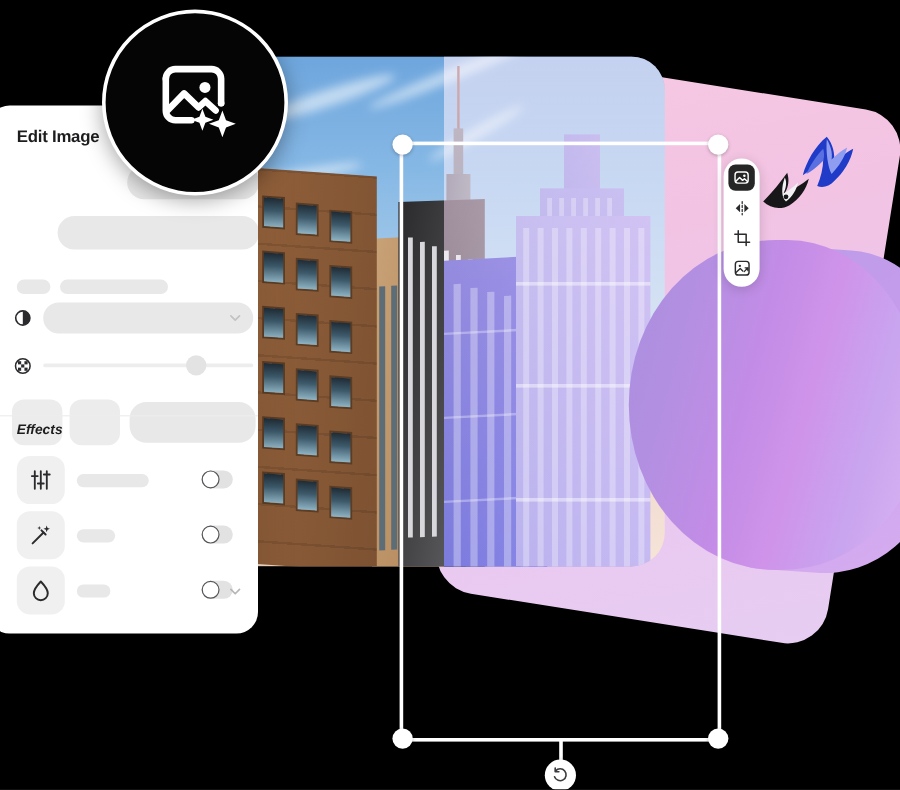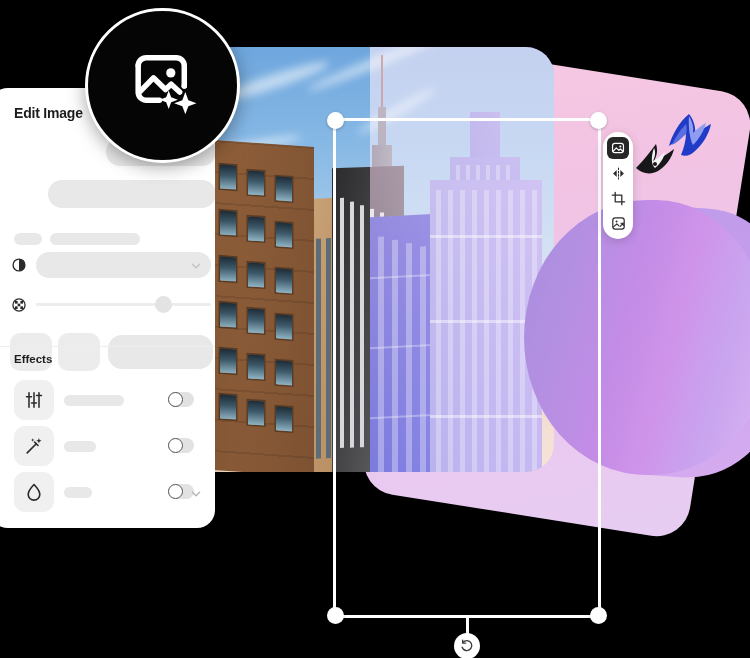--- a/index.html
+++ b/index.html
@@ -326,20 +326,21 @@
     width: 100%;
     height: 1px;
     background: #ededed;
   }
   .section-title {
     position: absolute;
     left: 24px;
     font-size: 11.5px;
     font-weight: bold;
     color: #1d1d1f;
+    font-style: italic;
   }
   .fx-row { position: absolute; left: 24px; width: 190px; height: 44px; }
   .fx-icon {
     position: absolute;
     left: 0; top: 0;
     width: 40px; height: 40px;
     border-radius: 11px;
     background: #f0f0f0;
     display: flex;
     align-items: center;

